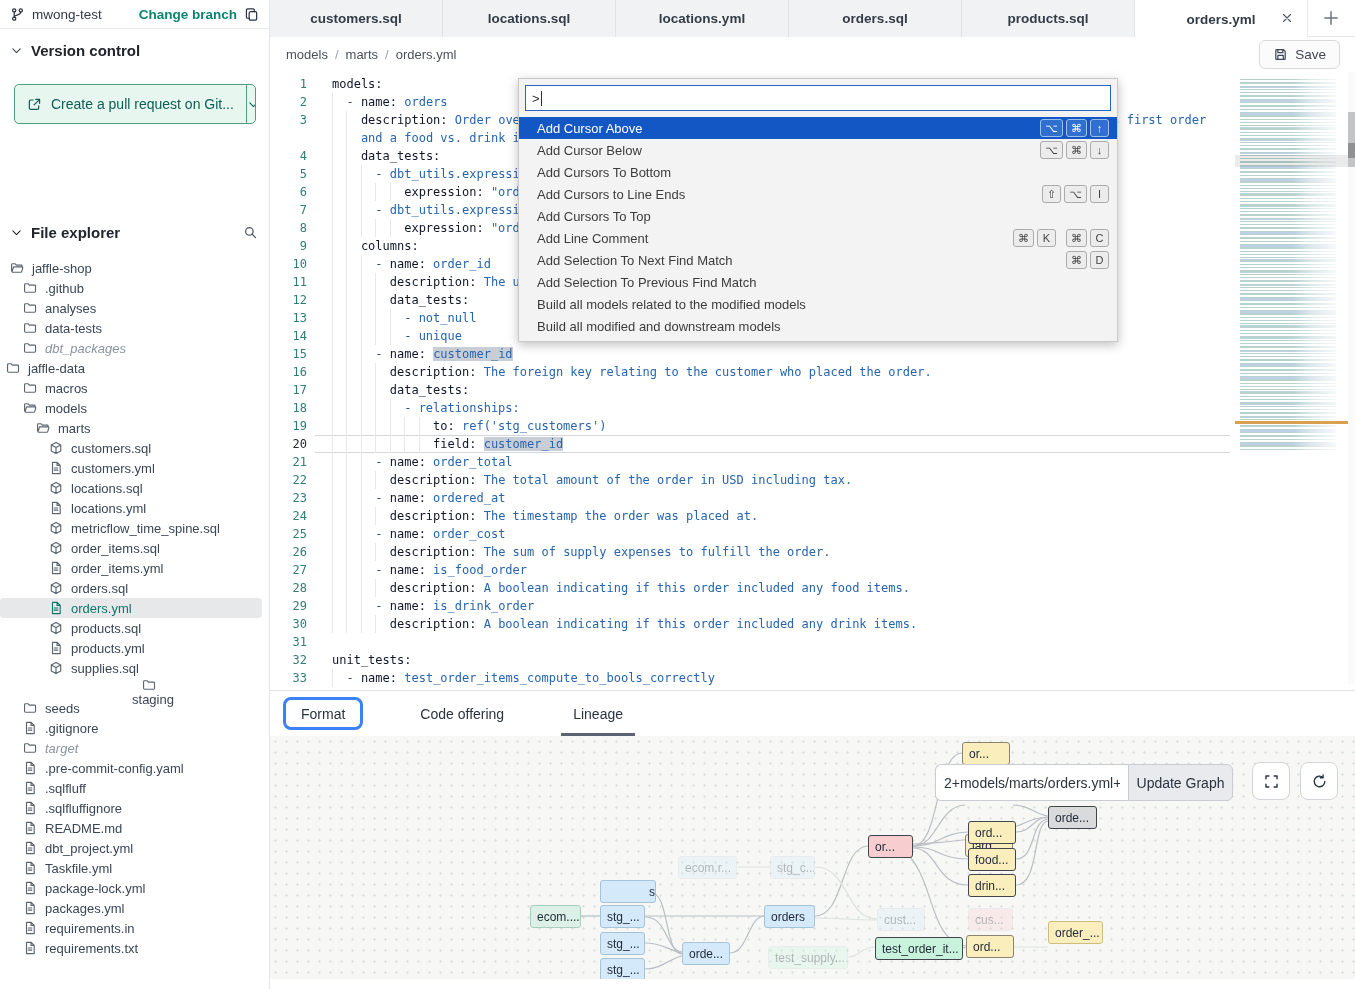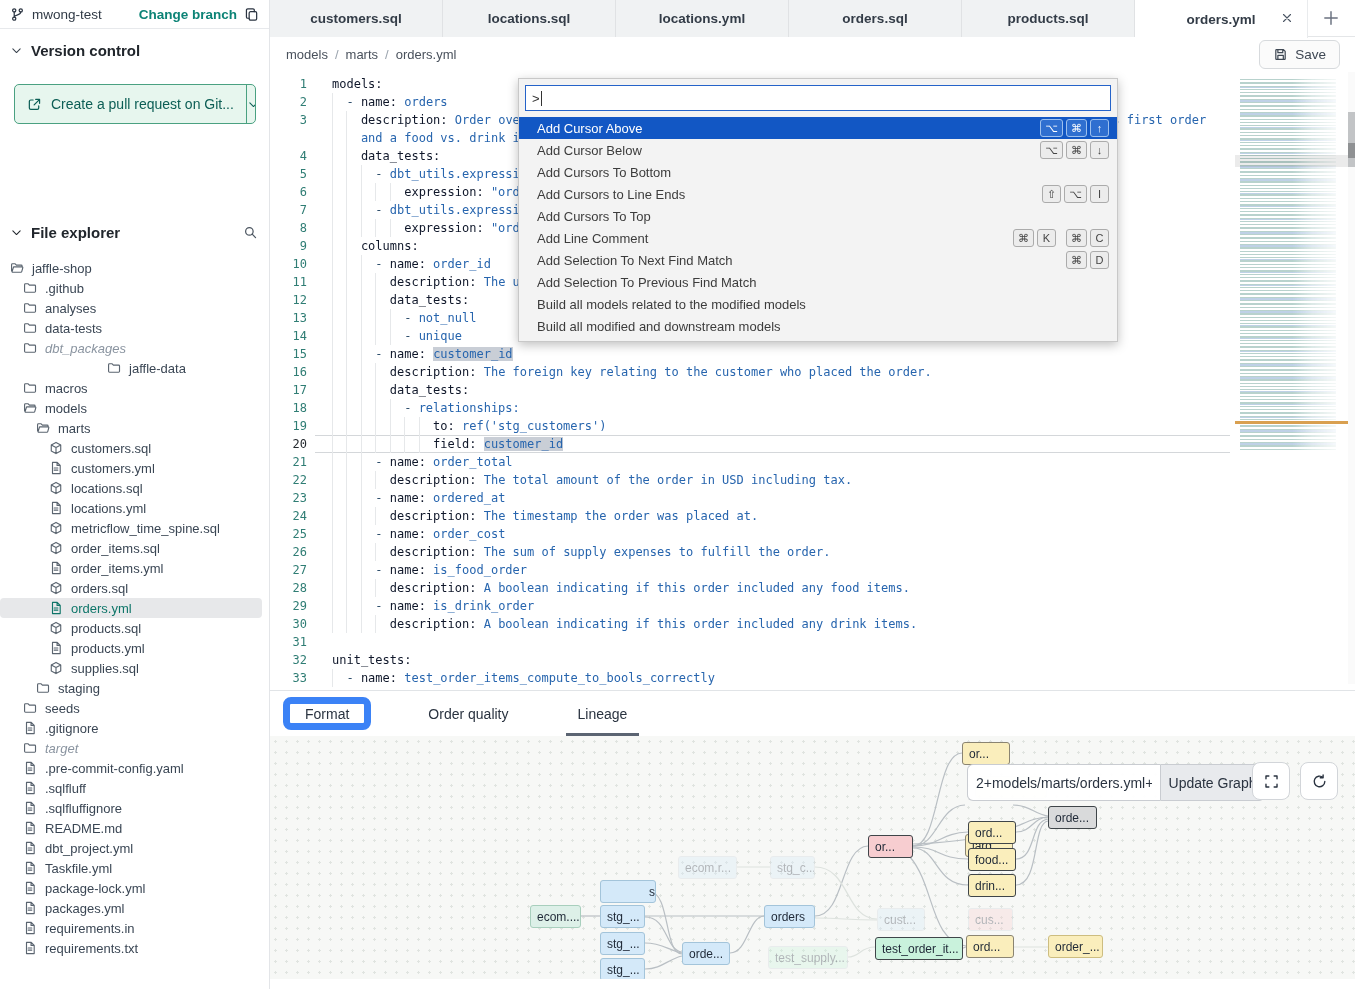--- a/index.html
+++ b/index.html
@@ -71,40 +71,40 @@
   .pi { height:22px; display:flex; align-items:center; padding:0 8px 0 18px; font-size:13px; color:#3c3c3c; cursor:pointer; }
   .pi.sel { background:#1257c4; color:#fff; }
   .pi .keys { margin-left:auto; display:flex; gap:10px; }
   .kgroup { display:flex; gap:3px; }
   .kchip { min-width:19px; height:18px; padding:0 4px; display:flex; align-items:center; justify-content:center; background:#ececec; border:1px solid #ababab; border-radius:3px; font-size:11px; color:#444; }
   .pi.sel .kchip { background:#2f6fd0; border-color:#9cc0ee; color:#fff; }
 
   
   #panel { position:absolute; left:270px; top:690px; width:1085px; height:299px; background:#fff; border-top:1px solid #e1e4e7; }
   #panel-toolbar { position:relative; height:45px; display:flex; align-items:center; }
-  .format-btn { margin-left:13px; height:33px; padding:0 15px; display:flex; align-items:center; border:7px solid #3b82f6; border-radius:8px; font-size:14px; color:#2a3340; background:#fff; cursor:pointer; }
+  .format-btn { margin-left:13px; height:33px; padding:0 15px; display:flex; align-items:center; border:3px solid #3b82f6; border-radius:8px; font-size:14px; color:#2a3340; background:#fff; cursor:pointer; }
   .ptab { margin-left:45px; height:45px; display:flex; align-items:center; padding:0 12px; font-size:14px; color:#2a3340; cursor:pointer; position:relative; }
   .ptab.active::after { content:""; position:absolute; left:0; right:0; bottom:0; height:3px; background:#5b6472; }
 
   
   #graph { position:absolute; left:0; top:45px; width:1085px; height:243px; background-color:#f7f8f6; background-image:radial-gradient(circle,#e0e4e0 1px,transparent 1.1px); background-size:11px 11px; overflow:hidden; }
   #edges { position:absolute; left:0; top:0; z-index:1; }
   .gnode { position:absolute; z-index:2; height:23px; display:flex; align-items:center; justify-content:flex-start; padding:0 6px; font-size:12px; color:#1f2937; border-radius:3px; border:1px solid; white-space:nowrap; overflow:hidden; cursor:pointer; }
   .c-yellow { background:#faeebc; border-color:#cdbd80; }
   .c-blue   { background:#d4e9f9; border-color:#a3c4da; }
   .c-mint   { background:#ddf0e8; border-color:#a8cfbd; }
   .c-pink   { background:#f7cdd0; border-color:#caa3a8; }
   .c-green  { background:#c9f2dc; border-color:#9cc7ae; }
   .c-gray   { background:#d9dadb; border-color:#8e9194; }
   .b-dark { border-color:#3f4549 !important; }
   .b-mid  { border-color:#8a8472 !important; }
   .gnode.faded { opacity:.32; border-color:#cdd5dc; }
   .gctl { position:absolute; z-index:5; display:flex; }
   #filter-group { left:665px; top:28px; }
-  #filter-input { width:193px; height:37px; border:1px solid #c9ccd1; border-right:none; border-radius:6px 0 0 6px; background:rgba(255,255,255,.95); padding:0 8px; font-size:14px; color:#2a3340; font-family:"Liberation Sans",sans-serif;margin-left:32px; }
+  #filter-input { width:193px; height:37px; border:1px solid #c9ccd1; border-right:none; border-radius:6px 0 0 6px; background:rgba(255,255,255,.95); padding:0 8px; font-size:14px; color:#2a3340; font-family:"Liberation Sans",sans-serif; }
   #update-btn { width:105px; height:37px; border:1px solid #c9ccd1; border-radius:0 6px 6px 0; background:#e8eaed; font-size:14px; color:#2a3340; display:flex; align-items:center; justify-content:center; cursor:pointer; }
   .icon-btn { width:38px; height:38px; border:1px solid #d2d5d9; border-radius:8px; background:#fff; display:flex; align-items:center; justify-content:center; color:#2a3340; cursor:pointer; }
   #fullscreen-btn { left:982px; top:26px; }
   #refresh-btn { left:1030px; top:26px; }
 
   svg { display:block; }
 </style>
 </head>
 <body>
 
@@ -206,21 +206,21 @@
           <span>data-tests</span>
         </div>
         <div class="ti muted" style="padding-left: 23px;">
           <span class="ico">
             <svg width="14" height="14" viewBox="0 0 16 16" fill="none" stroke="currentColor" stroke-width="1.3" stroke-linecap="round" stroke-linejoin="round">
               <path d="M1.8 4.2c0-.5.4-1 1-1h3.1l1.4 1.5h6c.5 0 1 .4 1 1v6.1c0 .5-.5 1-1 1H2.8c-.6 0-1-.5-1-1z"></path>
             </svg>
           </span>
           <span>dbt_packages</span>
         </div>
-        <div class="ti" style="padding-left: 23px; justify-content: center;">
+        <div class="ti" style="padding-left: 6px;">
           <span class="ico">
             <svg width="14" height="14" viewBox="0 0 16 16" fill="none" stroke="currentColor" stroke-width="1.3" stroke-linecap="round" stroke-linejoin="round">
               <path d="M1.8 4.2c0-.5.4-1 1-1h3.1l1.4 1.5h6c.5 0 1 .4 1 1v6.1c0 .5-.5 1-1 1H2.8c-.6 0-1-.5-1-1z"></path>
             </svg>
           </span>
           <span>jaffle-data</span>
         </div>
         <div class="ti" style="padding-left: 23px;">
           <span class="ico">
             <svg width="14" height="14" viewBox="0 0 16 16" fill="none" stroke="currentColor" stroke-width="1.3" stroke-linecap="round" stroke-linejoin="round">
@@ -334,21 +334,21 @@
           <span>products.yml</span>
         </div>
         <div class="ti" style="padding-left: 49px;">
           <span class="ico">
             <svg width="14" height="14" viewBox="0 0 16 16" fill="none" stroke="currentColor" stroke-width="1.3" stroke-linecap="round" stroke-linejoin="round">
               <path d="M8 1.6l5.4 2.9v7L8 14.4l-5.4-2.9v-7z M2.6 4.5L8 7.4l5.4-2.9 M8 14.4V7.4"></path>
             </svg>
           </span>
           <span>supplies.sql</span>
         </div>
-        <div class="ti" style="padding-left: 36px;">
+        <div class="ti" style="padding-left: 36px; flex-direction: column;">
           <span class="ico">
             <svg width="14" height="14" viewBox="0 0 16 16" fill="none" stroke="currentColor" stroke-width="1.3" stroke-linecap="round" stroke-linejoin="round">
               <path d="M1.8 4.2c0-.5.4-1 1-1h3.1l1.4 1.5h6c.5 0 1 .4 1 1v6.1c0 .5-.5 1-1 1H2.8c-.6 0-1-.5-1-1z"></path>
             </svg>
           </span>
           <span>staging</span>
         </div>
         <div class="ti" style="padding-left: 23px;">
           <span class="ico">
             <svg width="14" height="14" viewBox="0 0 16 16" fill="none" stroke="currentColor" stroke-width="1.3" stroke-linecap="round" stroke-linejoin="round">
@@ -588,21 +588,21 @@
         </div>
         <div class="pi">
           <span>Build all modified and downstream models</span>
         </div>
       </div>
   </div>
 
   <div id="panel">
     <div id="panel-toolbar">
       <button class="format-btn">Format</button>
-      <div class="ptab">Order quality</div>
+      <div class="ptab">Code offering</div>
       <div class="ptab active">Lineage</div>
     </div>
 
     <div id="graph">
       <svg id="edges" width="1085" height="243" viewBox="0 0 1085 243">
         <g fill="none" stroke="#b9bfc4" stroke-width="1.2">
           <path d="M311,180 L330,180"></path>
           <path d="M380,156 C400,156 394,218 412,218"></path>
           <path d="M375,180 L494,180"></path>
           <path d="M375,181 C398,181 395,214 412,216"></path>
@@ -636,21 +636,21 @@
           <div class="gnode c-yellow b-mid" style="left: 692px; top: 6px; width: 48px;">or...</div>
           <div class="gnode c-yellow b-mid" style="left: 695px; top: 58px; width: 48px; margin-top: 40px;">larg...</div>
           <div class="gnode c-gray b-dark" style="left: 778px; top: 70px; width: 49px;">orde...</div>
           <div class="gnode c-pink b-dark" style="left: 598px; top: 99px; width: 45px;">or...</div>
           <div class="gnode c-yellow b-dark" style="left: 698px; top: 85px; width: 48px;">ord...</div>
           <div class="gnode c-yellow b-dark" style="left: 698px; top: 112px; width: 48px;">food...</div>
           <div class="gnode c-yellow b-dark" style="left: 698px; top: 138px; width: 48px;">drin...</div>
           <div class="gnode c-pink faded" style="left: 698px; top: 172px; width: 45px;">cus...</div>
           <div class="gnode c-blue faded" style="left: 607px; top: 172px; width: 48px;">cust...</div>
           <div class="gnode c-yellow b-mid" style="left: 696px; top: 199px; width: 48px;">ord...</div>
-          <div class="gnode c-yellow" style="left: 778px; top: 199px; width: 55px;">order_...</div>
+          <div class="gnode c-yellow" style="left: 778px; top: 185px; width: 55px;">order_...</div>
           <div class="gnode c-green b-dark" style="left: 605px; top: 201px; width: 88px;">test_order_it...</div>
           <div class="gnode c-blue" style="left: 494px; top: 169px; width: 51px;">orders</div>
           <div class="gnode c-mint" style="left: 260px; top: 169px; width: 51px;">ecom....</div>
           <div class="gnode c-blue" style="left: 330px; top: 144px; width: 50px; padding-left: 48px;">stg_o...</div>
           <div class="gnode c-blue" style="left: 330px; top: 169px; width: 45px;">stg_...</div>
           <div class="gnode c-blue" style="left: 330px; top: 196px; width: 45px;">stg_...</div>
           <div class="gnode c-blue" style="left: 330px; top: 222px; width: 45px;">stg_...</div>
           <div class="gnode c-blue" style="left: 412px; top: 206px; width: 48px;">orde...</div>
           <div class="gnode c-blue faded" style="left: 408px; top: 120px; width: 59px;">ecom.r...</div>
           <div class="gnode c-blue faded" style="left: 500px; top: 120px; width: 45px;">stg_c...</div>

